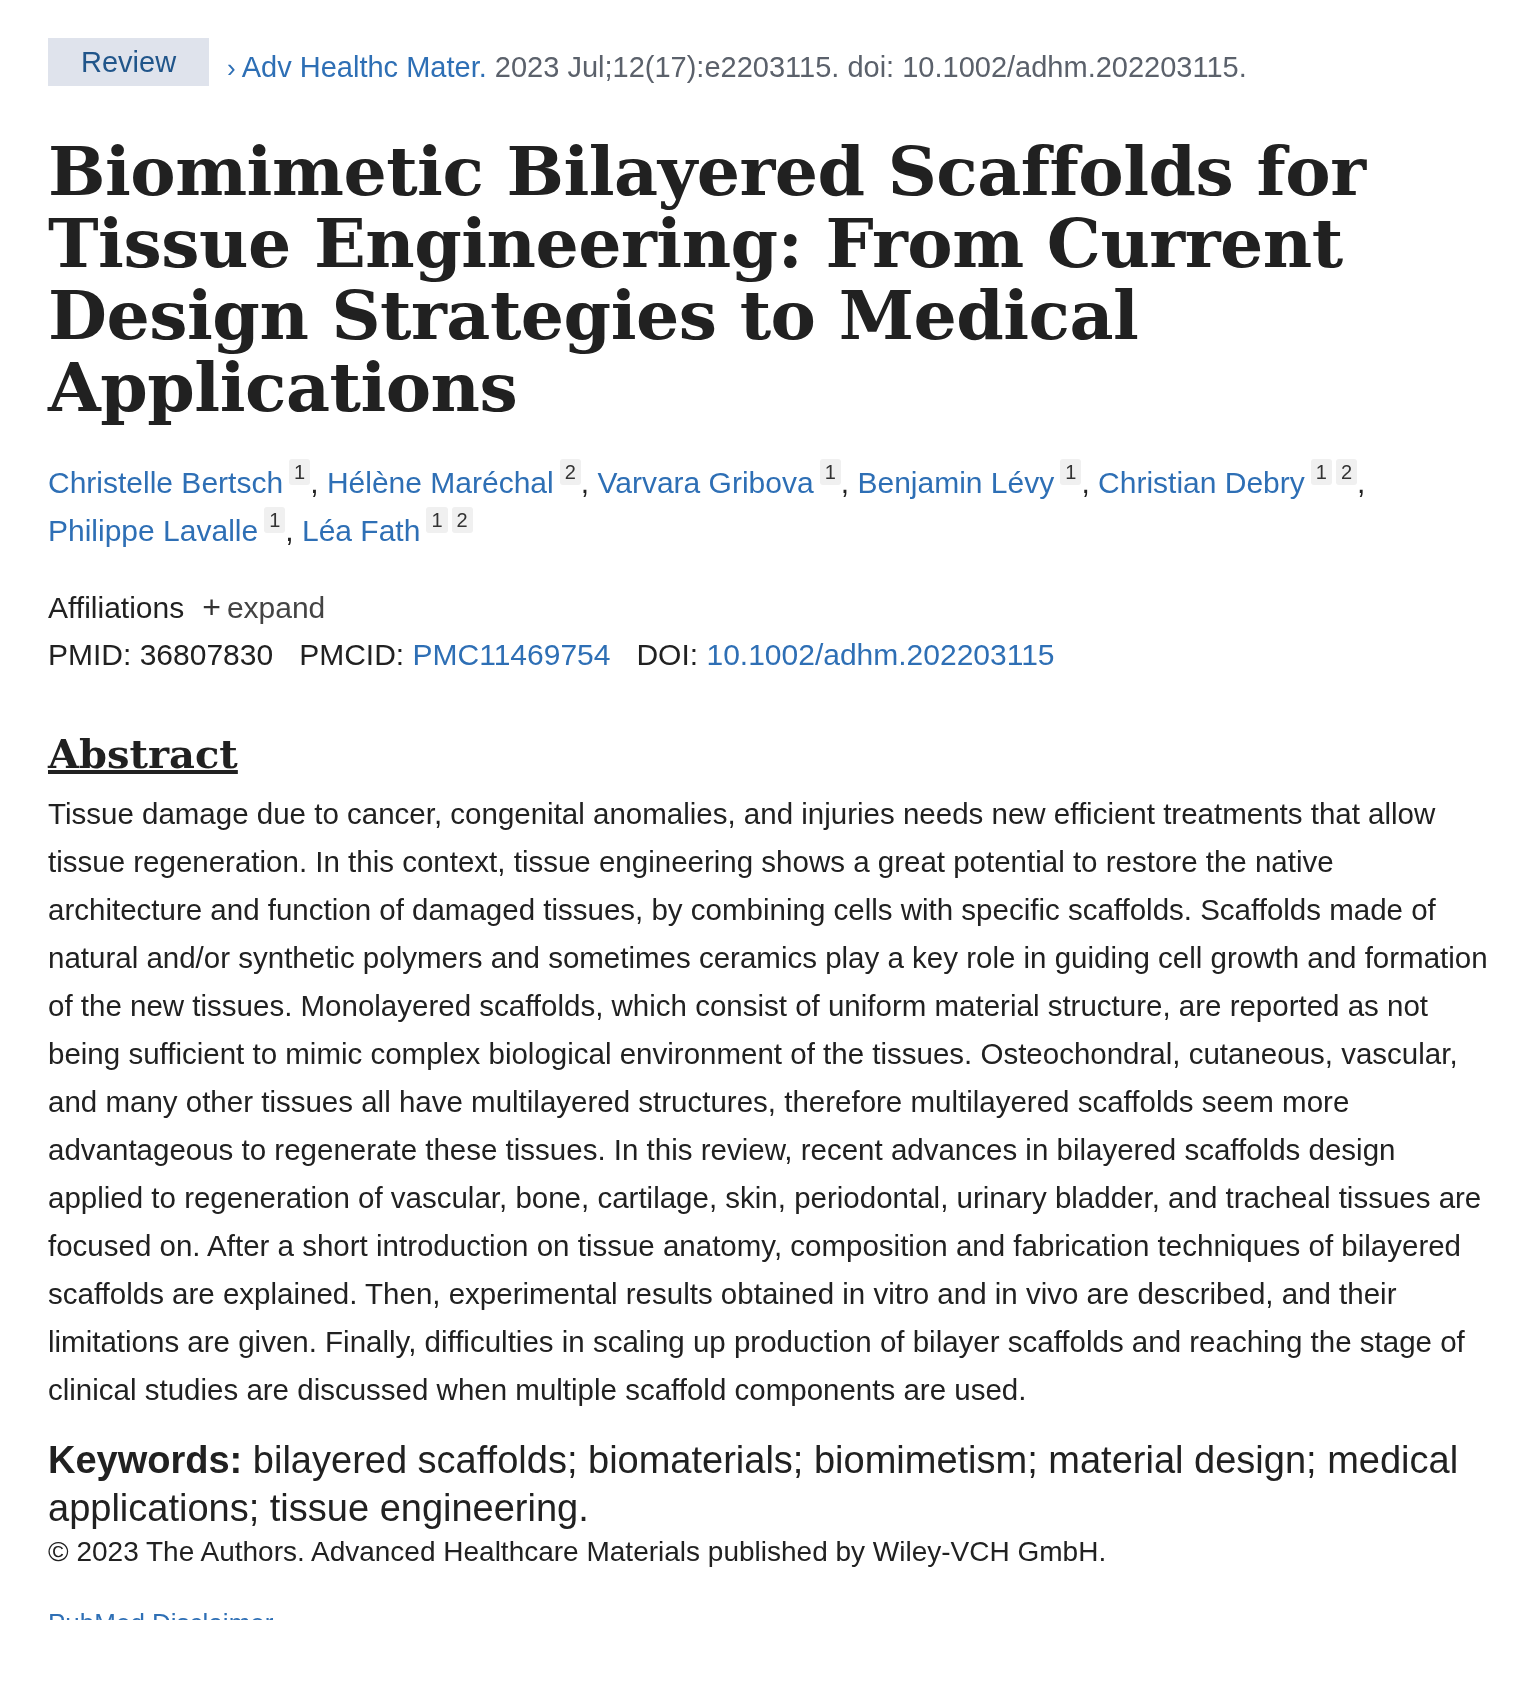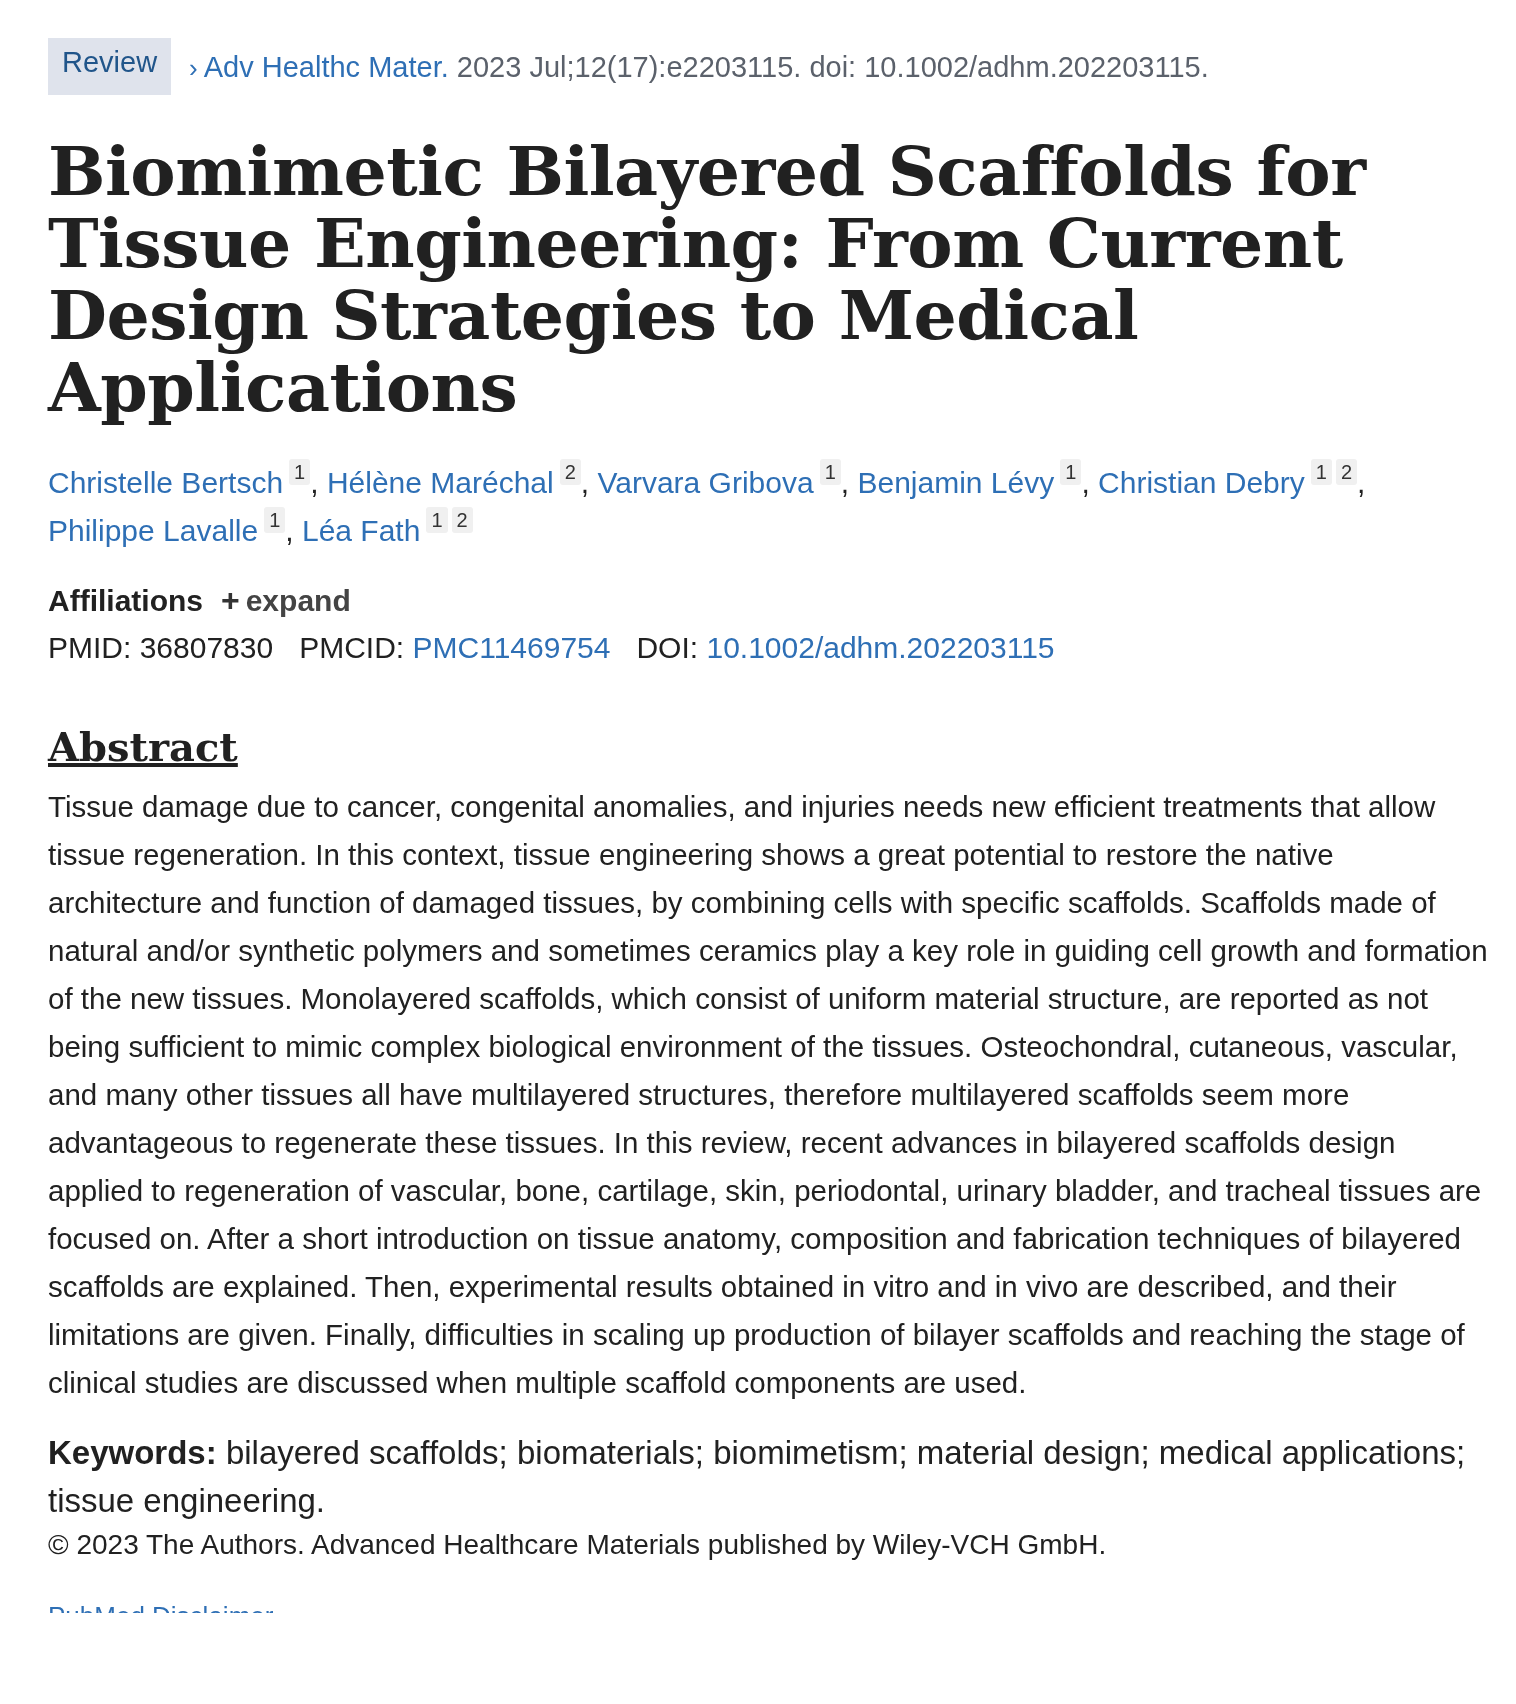--- a/index.html
+++ b/index.html
@@ -7,57 +7,57 @@
       width: 1516px; height: 1704px; overflow: hidden;
       font-family: "Liberation Sans", "DejaVu Sans", sans-serif;
       color: #212121;
     }
     .page { padding: 38px 48px 0 48px; }
     .header-line {
       font-size: 29px; line-height: 58px; color: #5b616b;
     }
     .badge {
       display: inline-block; background: #dfe3ec; color: #20558a;
-      padding: 0 14px; height: 57px; line-height: 48px; margin-right: 18px;
+      padding: 0 33px; height: 48px; line-height: 48px; margin-right: 18px;
       vertical-align: top;
     }
     .chev { color: #2e6fb5; display: inline-block; margin-right: 6px; font-size: 26px; }
     .jlink { color: #2e6fb5; text-decoration: none; margin-top: 7px; }
     .epub { font-size: 29px; line-height: 40px; color: #5b616b; margin-top: -2px; }
     h1 {
       font-family: "DejaVu Serif", "Liberation Serif", serif;
       font-weight: bold; font-size: 68px; line-height: 72px;
       color: #212121; margin: 38px 0 0 0; letter-spacing: -0.5px;
     }
     .authors {
       margin-top: 36px; font-size: 30px; line-height: 48px; color: #212121;
     }
     .authors a { color: #2e6fb5; text-decoration: none; }
     .sup {
       display: inline-block; background: #f0f0f0; color: #333;
       font-size: 20px; line-height: 26px; padding: 0 5px; border-radius: 3px;
       vertical-align: 14px; margin-left: 6px;
     }
     .sup + .sup { margin-left: 4px; }
-    .aff { margin-top: 23px; font-size: 30px; line-height: 44px; font-weight: bold; }
+    .aff { margin-top: 30px; font-size: 30px; line-height: 44px; }
     .aff .plus { font-size: 32px; margin: 0 6px 0 18px; color: #333; }
     .aff .expand { color: #444; }
     .ids { font-size: 30px; line-height: 50px; }
     .ids .gap { display: inline-block; width: 26px; }
     .ids a { color: #2e6fb5; text-decoration: none; }
     h2 {
       font-family: "DejaVu Serif", "Liberation Serif", serif;
       font-weight: bold; font-size: 40px; line-height: 56px;
       margin: 46px 0 0 0; color: #212121; text-decoration: underline;
     }
     .abstract {
       margin-top: 8px; font-size: 29.5px; line-height: 48px; color: #212121;
       width: 1440px;
     }
-    .keywords { margin-top: 22px; font-size: 33px; line-height: 48px; width: 1440px; }
+    .keywords { margin-top: 22px; font-size: 38px; line-height: 48px; width: 1440px; }
     .keywords b { font-weight: bold; }
     .copyright { font-size: 28px; line-height: 40px; }
     .related { margin-top: 36px; font-size: 26px; color: #2e6fb5; height: 12px; overflow: hidden; }
   </style>
 </head>
 <body>
 
 <div class="page">
 
   <div class="header-line">

